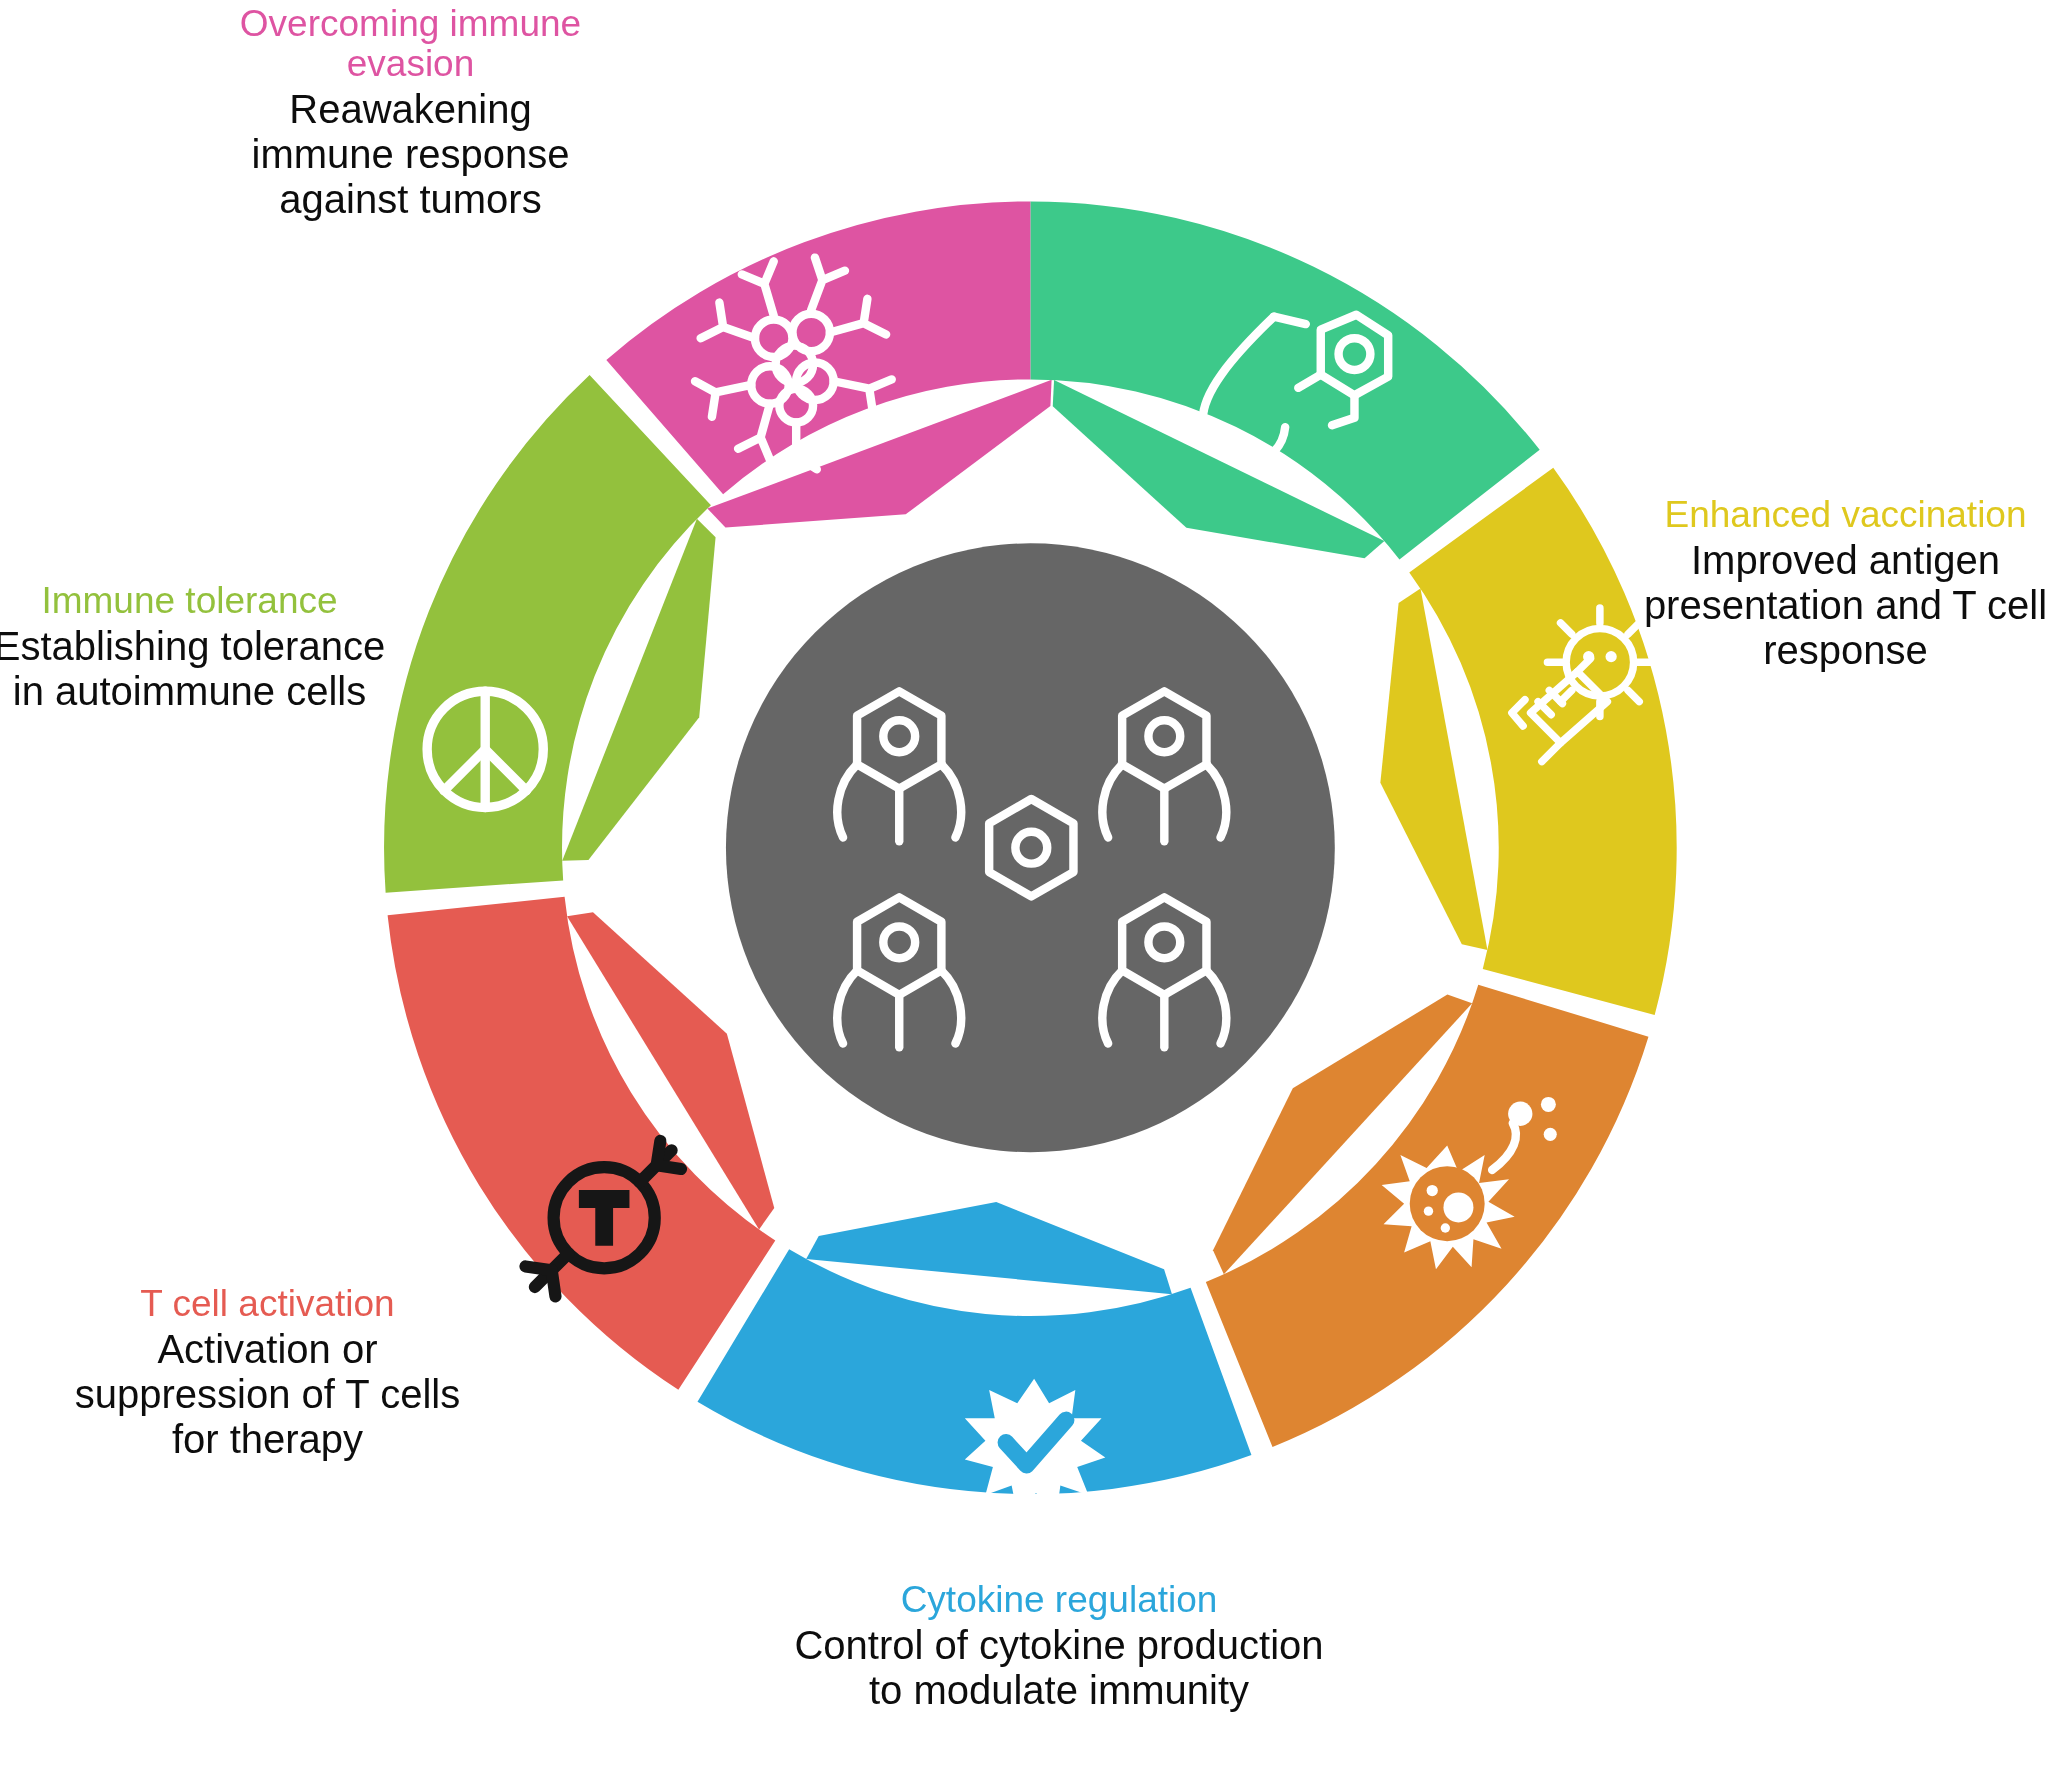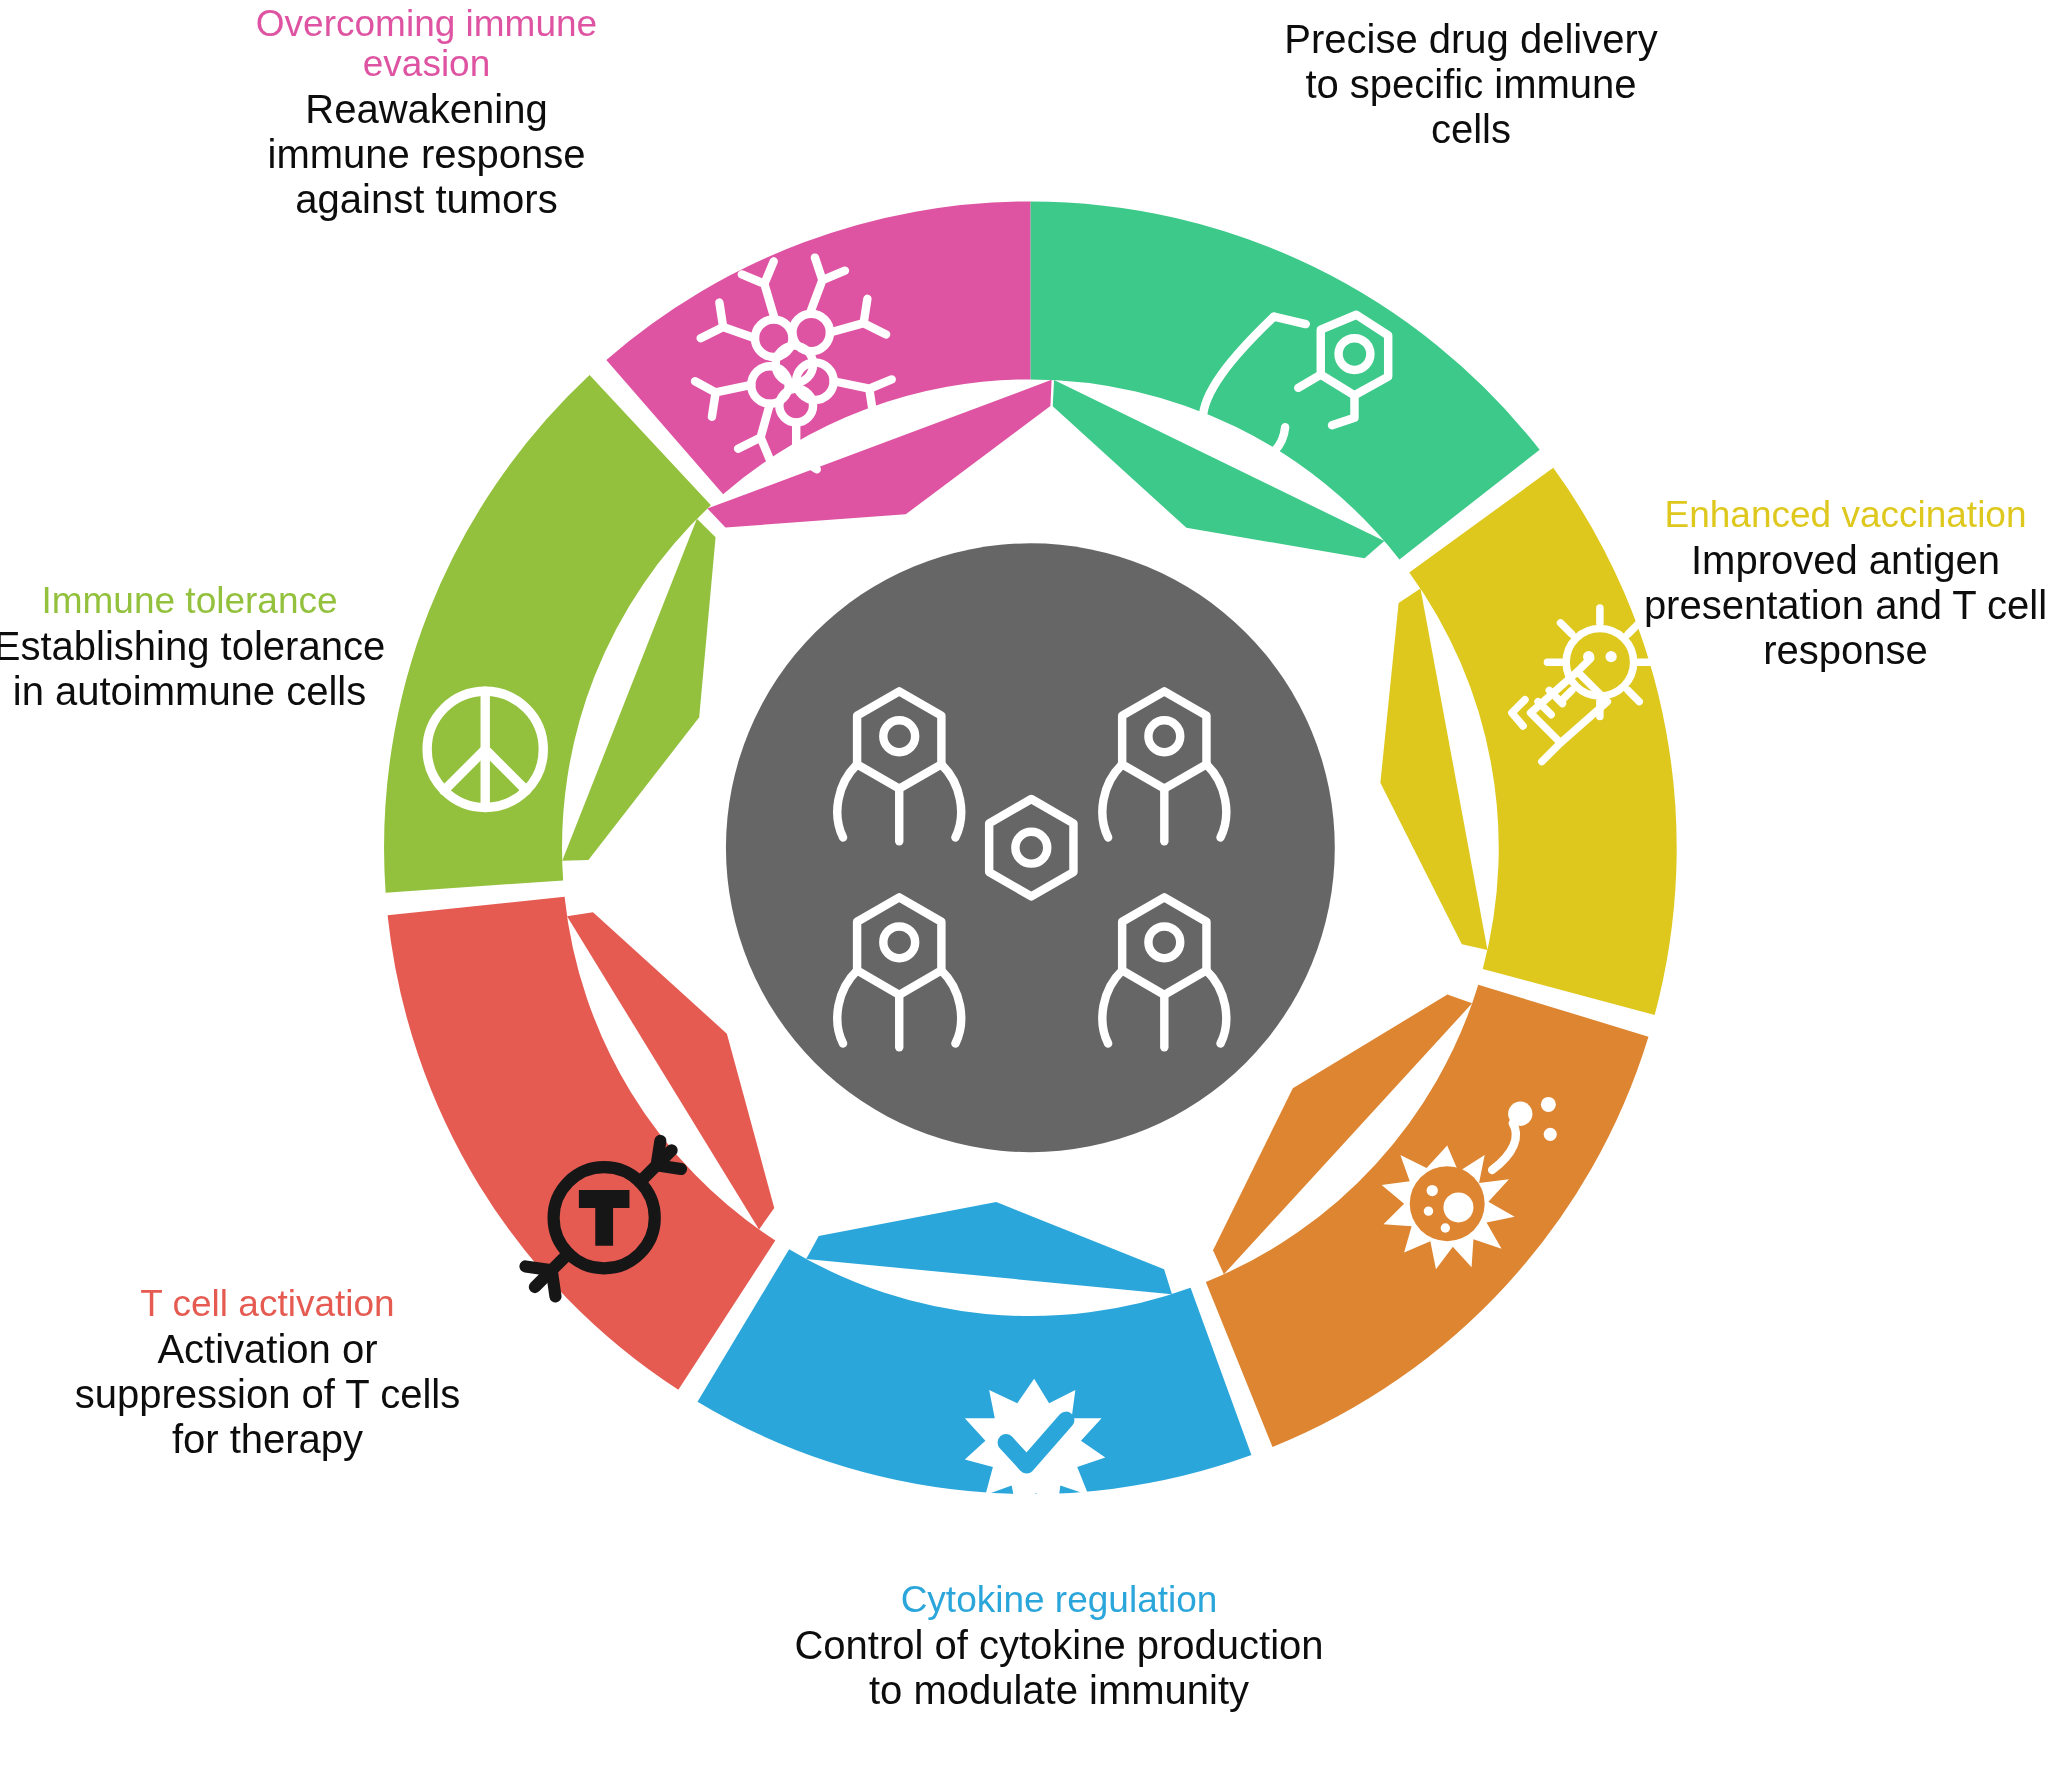--- a/index.html
+++ b/index.html
@@ -27,21 +27,21 @@
   }
   .label-desc {
     font-size:40px;
     font-weight:400;
     color:#0d0d0d;
     margin:0;
     line-height:1.13;
   }
 
   
-  #lb-evasion   { left:239px;  top:3.7px;    width:375px; }
+  #lb-evasion   { left:223px;  top:3.7px;    width:375px; }
   #lb-target    { left:1265px; top:17px;   width:412px; }
   #lb-vaccine   { left:1630px; top:495px;  width:431px; text-align:center;}
   #lb-macro     { left:1560px; top:1252px; width:431px; }
   #lb-cytokine  { left:778px;  top:1580px; width:562px; }
   #lb-tcell     { left:66px;   top:1284px; width:403px; }
   #lb-tolerance { left:-7.5px;   top:581px;  width:394px; }
 
   .hub-icon { pointer-events:none; }
 </style>
 </head>
@@ -190,21 +190,20 @@
       <path d="M2,66 L2,102 M2,102 L-20,116 M2,102 L24,116"></path>
     </g>
   </svg>
 
   <div class="label-block" id="lb-evasion">
     <div class="label-title" style="color:#DE54A2">Overcoming immune evasion</div>
     <div class="label-desc">Reawakening immune response against tumors</div>
   </div>
 
   <div class="label-block" id="lb-target">
-    <div class="label-desc">Precise drug delivery to specific immune cells</div>
   </div>
 
   <div class="label-block" id="lb-vaccine">
     <div class="label-title" style="color:#DFC81E">Enhanced vaccination</div>
     <div class="label-desc">Improved antigen presentation and T cell response</div>
   </div>
 
 
   <div class="label-block" id="lb-tcell">
     <div class="label-title" style="color:#E55B52">T cell activation</div>

